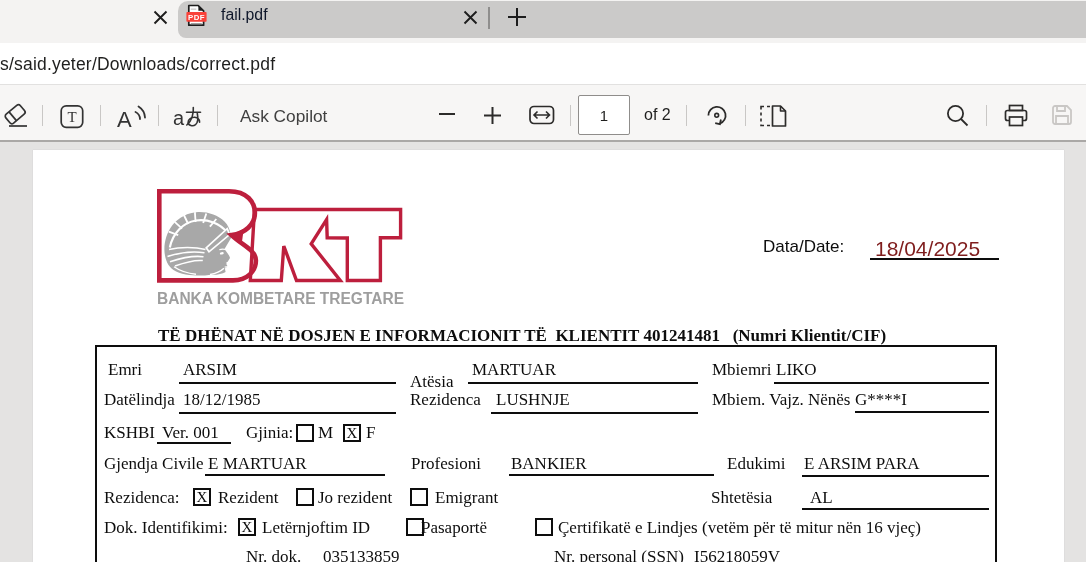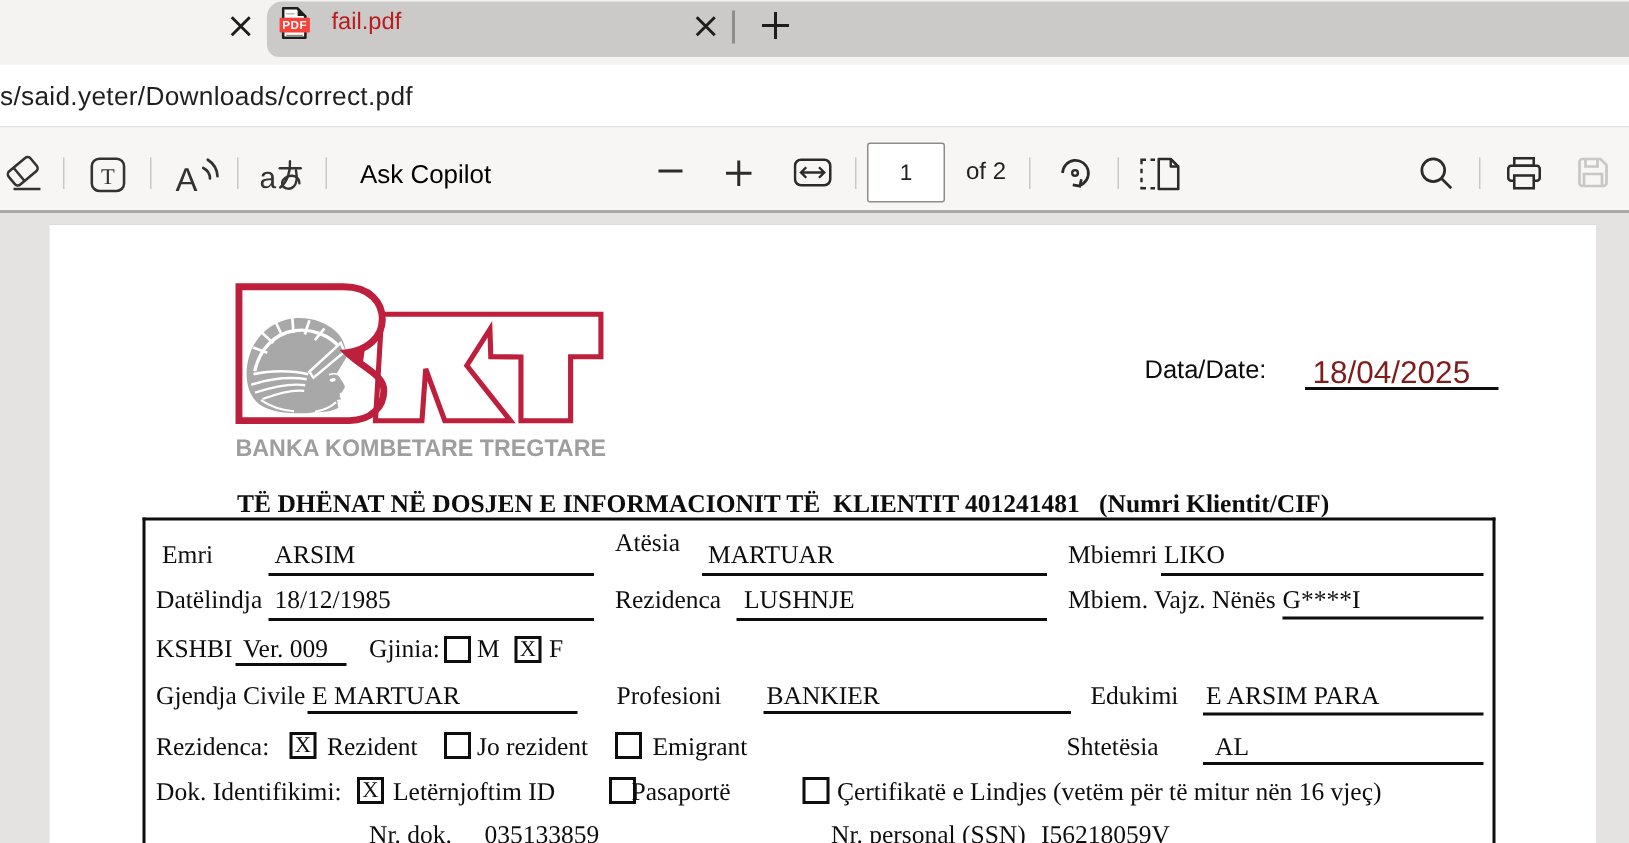--- a/index.html
+++ b/index.html
@@ -36,21 +36,21 @@
 </svg>
 
 <svg class="abs" style="left:185px;top:4px" width="23" height="23" viewBox="0 0 23 23">
   <path d="M3.8 1.5 h9.4 l5.4 5.4 v14.3 h-14.8 z" fill="#ffffff" stroke="#1e1e1e" stroke-width="1.7" stroke-linejoin="round"></path>
   <path d="M13.4 1.8 v4.9 h4.9 z" fill="#1e1e1e"></path>
   <rect x="5.8" y="4.6" width="5.5" height="1.1" fill="#c0bfbe"></rect>
   <rect x="5.8" y="19.2" width="11" height="1.1" fill="#8a8988"></rect>
   <rect x="1.4" y="7.9" width="20.2" height="9.8" rx="0.8" fill="#f9423a"></rect>
   <text x="11.5" y="15.5" font-size="7.8" font-weight="bold" fill="#fff" text-anchor="middle" font-family="Liberation Sans" letter-spacing="0.4">PDF</text>
 </svg>
-<div class="abs" style="left:221px;top:6px;font-size:15.8px;color:#b91c1c">fail.pdf</div>
+<div class="abs" style="left:221px;top:6px;font-size:15.8px;color:#0f172a">fail.pdf</div>
 
 <svg class="abs" style="left:462px;top:9px" width="17" height="17" viewBox="0 0 17 17">
   <path d="M2.5 2.5 L14.5 14.5 M14.5 2.5 L2.5 14.5" stroke="#1d1d1d" stroke-width="1.9" fill="none"></path>
 </svg>
 <div class="abs" style="left:488px;top:7px;width:2px;height:22px;background:#8f8e8d"></div>
 <svg class="abs" style="left:506px;top:6px" width="22" height="22" viewBox="0 0 22 22">
   <path d="M11 2 V20 M2 11 H20" stroke="#1d1d1d" stroke-width="2" fill="none"></path>
 </svg>
 
 <div class="abs" id="addrbar"></div>
@@ -83,21 +83,21 @@
 <svg class="abs" style="left:173px;top:102px" width="30" height="28" viewBox="0 0 30 28">
   <text x="0" y="23" font-size="20" font-family="Liberation Sans" fill="#333">a</text>
   <g stroke="#333" stroke-width="1.6" fill="none" stroke-linecap="round">
     <line x1="13.5" y1="10.2" x2="27.5" y2="10.2"></line>
     <path d="M20.3 5.5 c0.5 6 -1.5 13.5 -6.5 17.5"></path>
     <path d="M24.3 11.5 c0.8 4 0.8 9 -1.8 11.2 c-2.6 2.1 -7.2 0.9 -7.4 -2.3 c-0.2 -3 3.4 -5.4 6.6 -5.2 c3 0.2 5.1 2.3 4.9 5"></path>
   </g>
 </svg>
 <div class="sep" style="left:217px;top:105px;height:21px"></div>
 
-<div class="abs" style="left:240px;top:106px;font-size:17.3px;color:#000000">Ask Copilot</div>
+<div class="abs" style="left:240px;top:106px;font-size:17.3px;color:#404040">Ask Copilot</div>
 
 <div class="abs" style="left:439px;top:113px;width:16px;height:2px;background:#2c2b2a"></div>
 <svg class="abs" style="left:483px;top:106px" width="19" height="19" viewBox="0 0 19 19">
   <path d="M9.5 1 V18 M1 9.5 H18" stroke="#2c2b2a" stroke-width="2" fill="none"></path>
 </svg>
 <svg class="abs" style="left:529px;top:105px" width="26" height="20" viewBox="0 0 26 20">
   <rect x="1" y="1.5" width="23.5" height="17" rx="4" fill="none" stroke="#2c2b2a" stroke-width="1.7"></rect>
   <path d="M5 10 h15.5 M8.5 6.5 L5 10 L8.5 13.5 M17 6.5 L20.5 10 L17 13.5" stroke="#2c2b2a" stroke-width="1.6" fill="none"></path>
 </svg>
 <div class="sep" style="left:570px;top:105px;height:21px"></div>
@@ -188,39 +188,39 @@
 <div class="abs" style="left:875px;top:237px;font-size:21px;color:#7f1d1d">18/04/2025</div>
 <div class="abs" style="left:870px;top:258px;width:129px;height:2px;background:#0d0d0d"></div>
 
 <div class="abs ser" style="left:158px;top:326px;font-size:17px;font-weight:bold;color:#0d0d0d;white-space:pre">TË DHËNAT NË DOSJEN E INFORMACIONIT TË  KLIENTIT 401241481   (Numri Klientit/CIF)</div>
 
 <div class="abs" style="left:95px;top:345px;width:902px;height:217px;border:2px solid #0d0d0d;border-bottom:none;background:#fff"></div>
 
 <div class="ft" style="left:108px;top:360px">Emri</div>
 <div class="ft" style="left:183px;top:360px">ARSIM</div>
 <div class="ul" style="left:179px;top:382px;width:217px"></div>
-<div class="ft" style="left:410px;top:352px">Atësia</div>
+<div class="ft" style="left:410px;top:372px">Atësia</div>
 <div class="ft" style="left:472px;top:360px">MARTUAR</div>
 <div class="ul" style="left:468px;top:382px;width:230px"></div>
 <div class="ft" style="left:712px;top:360px">Mbiemri</div>
 <div class="ft" style="left:776px;top:360px">LIKO</div>
 <div class="ul" style="left:774px;top:382px;width:215px"></div>
 
 <div class="ft" style="left:104px;top:390px">Datëlindja</div>
 <div class="ft" style="left:183px;top:390px">18/12/1985</div>
 <div class="ul" style="left:179px;top:412px;width:217px"></div>
 <div class="ft" style="left:410px;top:390px">Rezidenca</div>
 <div class="ft" style="left:496px;top:390px">LUSHNJE</div>
 <div class="ul" style="left:491px;top:412px;width:207px"></div>
 <div class="ft" style="left:712px;top:390px">Mbiem. Vajz. Nënës</div>
 <div class="ft" style="left:855px;top:390px">G****I</div>
 <div class="ul" style="left:855px;top:411px;width:134px"></div>
 
 <div class="ft" style="left:104px;top:423px">KSHBI</div>
-<div class="ft" style="left:162px;top:423px">Ver. 009</div>
+<div class="ft" style="left:162px;top:423px">Ver. 001</div>
 <div class="ul" style="left:157px;top:442px;width:74px"></div>
 <div class="ft" style="left:246px;top:423px">Gjinia:</div>
 <div class="cb" style="left:296px;top:424px"></div>
 <div class="ft" style="left:318px;top:423px">M</div>
 <div class="cb" style="left:343px;top:424px">X</div>
 <div class="ft" style="left:366px;top:423px">F</div>
 
 <div class="ft" style="left:104px;top:454px">Gjendja Civile</div>
 <div class="ft" style="left:208px;top:454px">E MARTUAR</div>
 <div class="ul" style="left:205px;top:474px;width:180px"></div>

